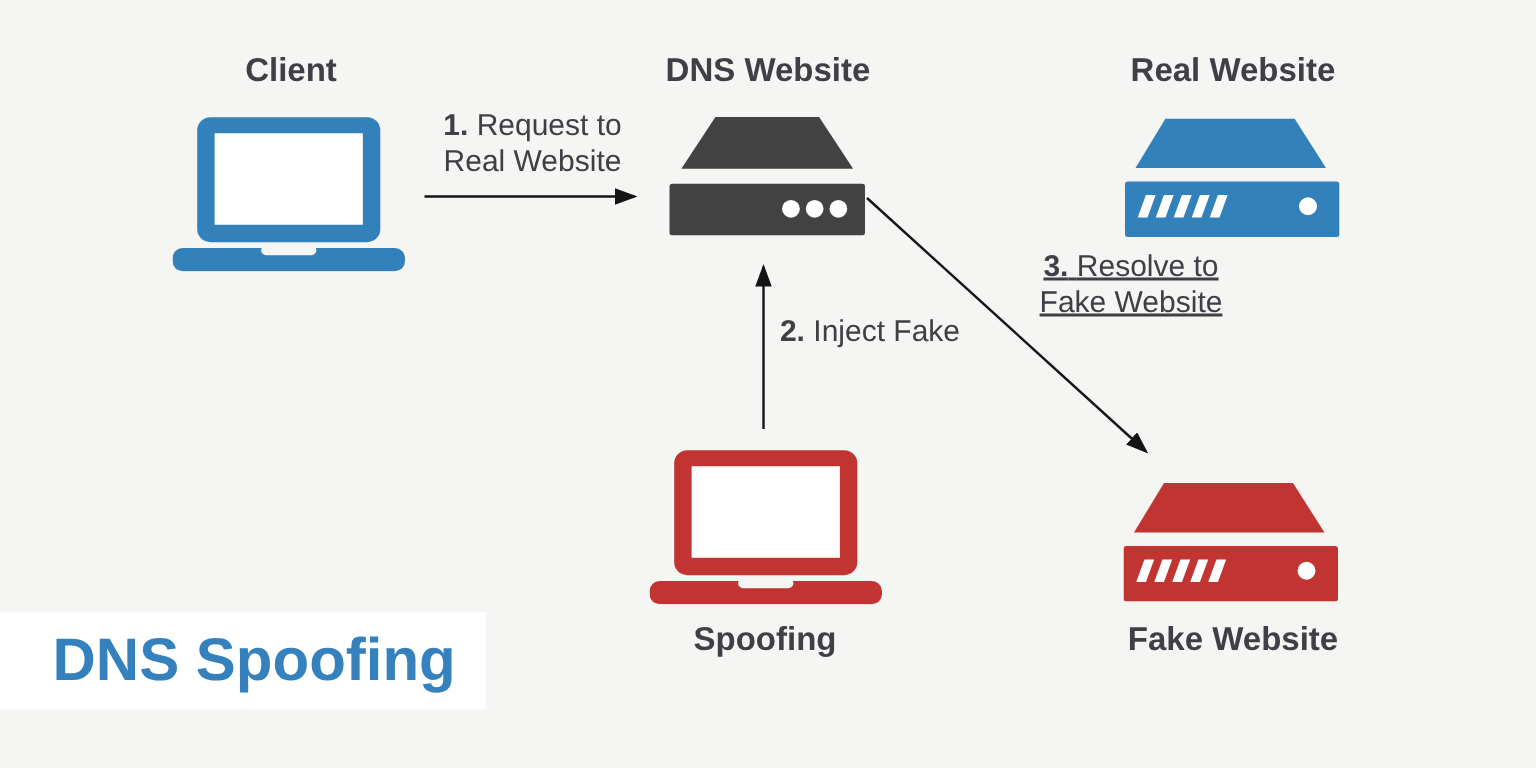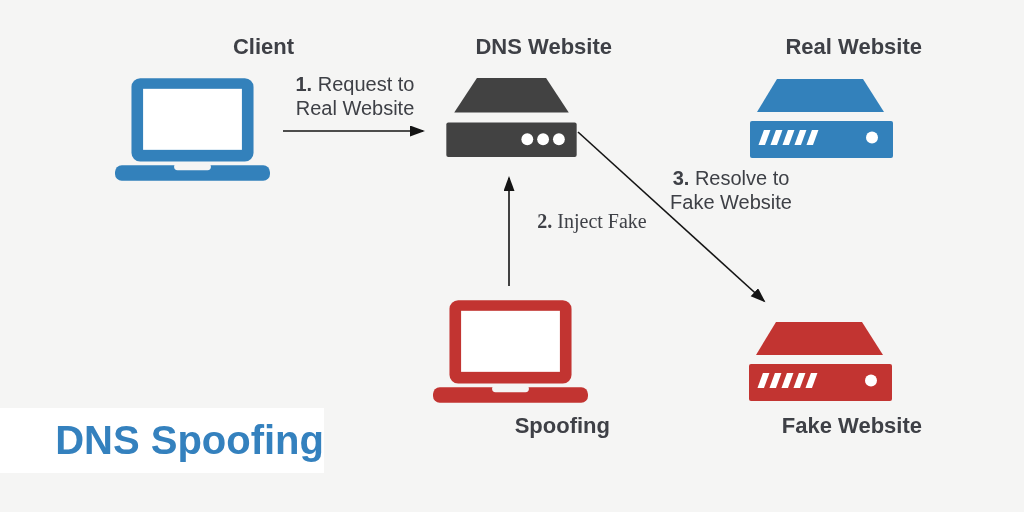--- a/index.html
+++ b/index.html
@@ -21,37 +21,37 @@
   .fill-bg{fill:var(--background);}
   .fill-white{fill:var(--screen-white);}
 
   .icon{position:absolute;}
   .icon-client{left:115px;top:78px;width:155px;height:103px;}
   .icon-dns{left:446px;top:78px;width:131px;height:79px;}
   .icon-real{left:750px;top:79px;width:143px;height:79px;}
   .icon-attacker{left:433px;top:300px;width:155px;height:103px;}
   .icon-fake{left:749px;top:322px;width:143px;height:79px;}
 
-  .node-label{position:absolute;width:200px;text-align:right;
+  .node-label{position:absolute;width:200px;text-align:center;
     font-size:22px;font-weight:700;color:var(--text);line-height:28px;}
   .lbl-client{left:94px;top:33px;}
   .lbl-dns{left:412px;top:33px;}
   .lbl-real{left:722px;top:33px;}
   .lbl-attacker{left:410px;top:412px;}
   .lbl-fake{left:722px;top:412px;}
 
   .step{position:absolute;width:160px;text-align:center;
     font-size:20px;color:var(--text);line-height:24px;font-weight:400;}
   .step .num{font-weight:700;}
   .step-1{left:275px;top:72px;}
-  .step-2{left:512px;top:209px;font-family:Liberation Serif, serif;}
-  .step-3{left:651px;top:166px;}
+  .step-2{left:500px;top:209px;}
+  .step-3{left:674px;top:166px;text-decoration:underline;}
 
   .title-box{position:absolute;left:0;top:408px;width:324px;height:65px;
-    background:var(--title-box-bg);text-align:right;}
+    background:var(--title-box-bg);}
   .title-text{display:block;padding-left:35px;line-height:64px;
     font-size:40px;font-weight:700;color:var(--title-blue);white-space:nowrap;}
 </style>
 </head>
 <body>
 
 <div class="canvas">
 
   <svg class="arrows" viewBox="0 0 1024 512">
     <defs>

